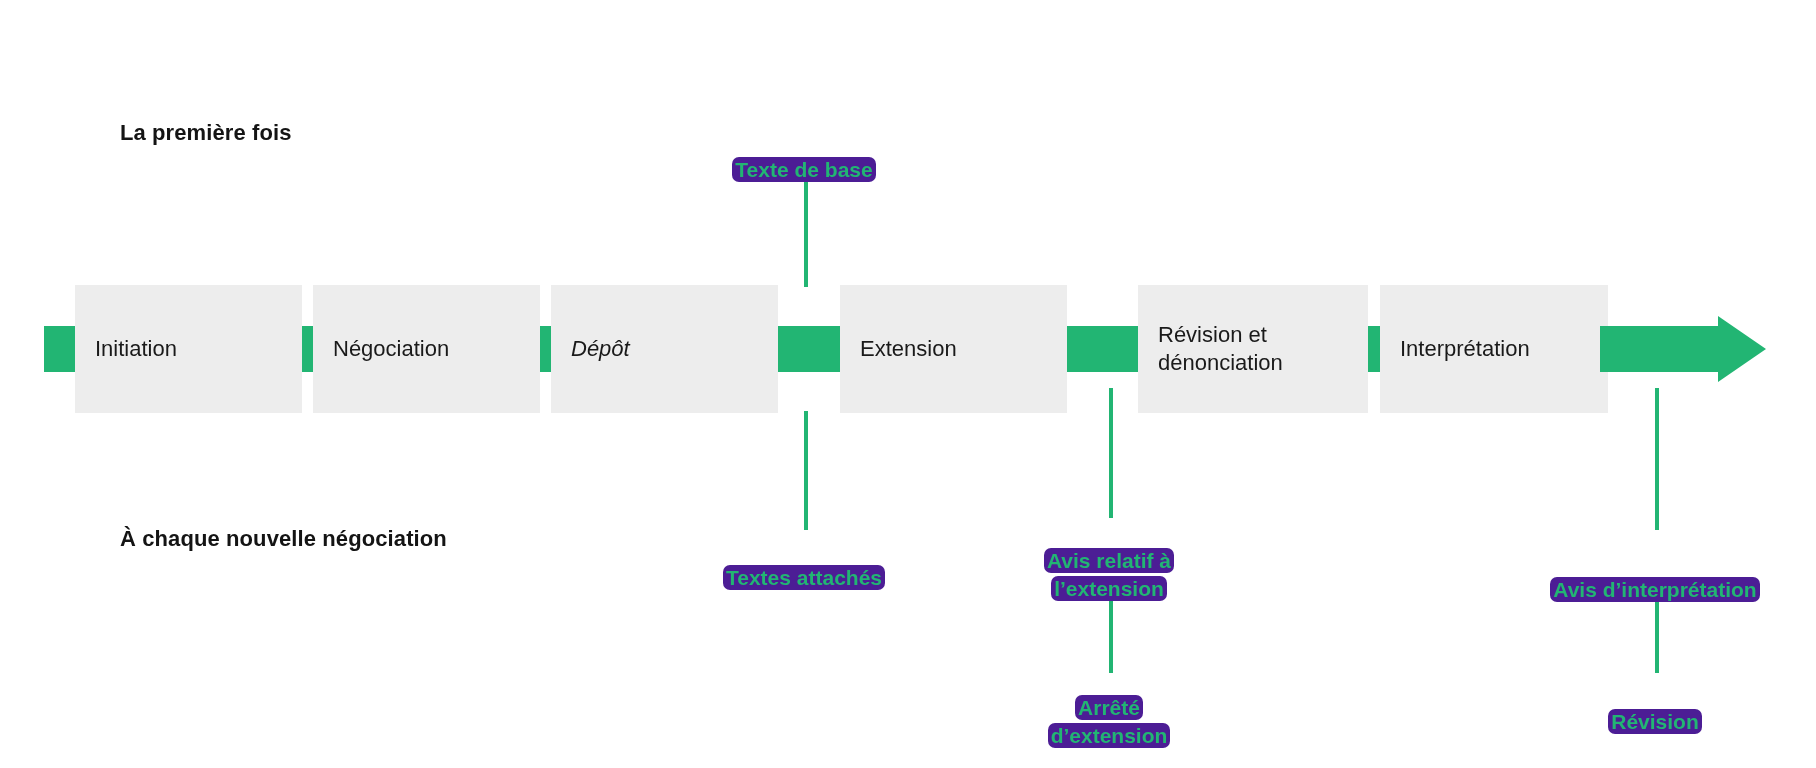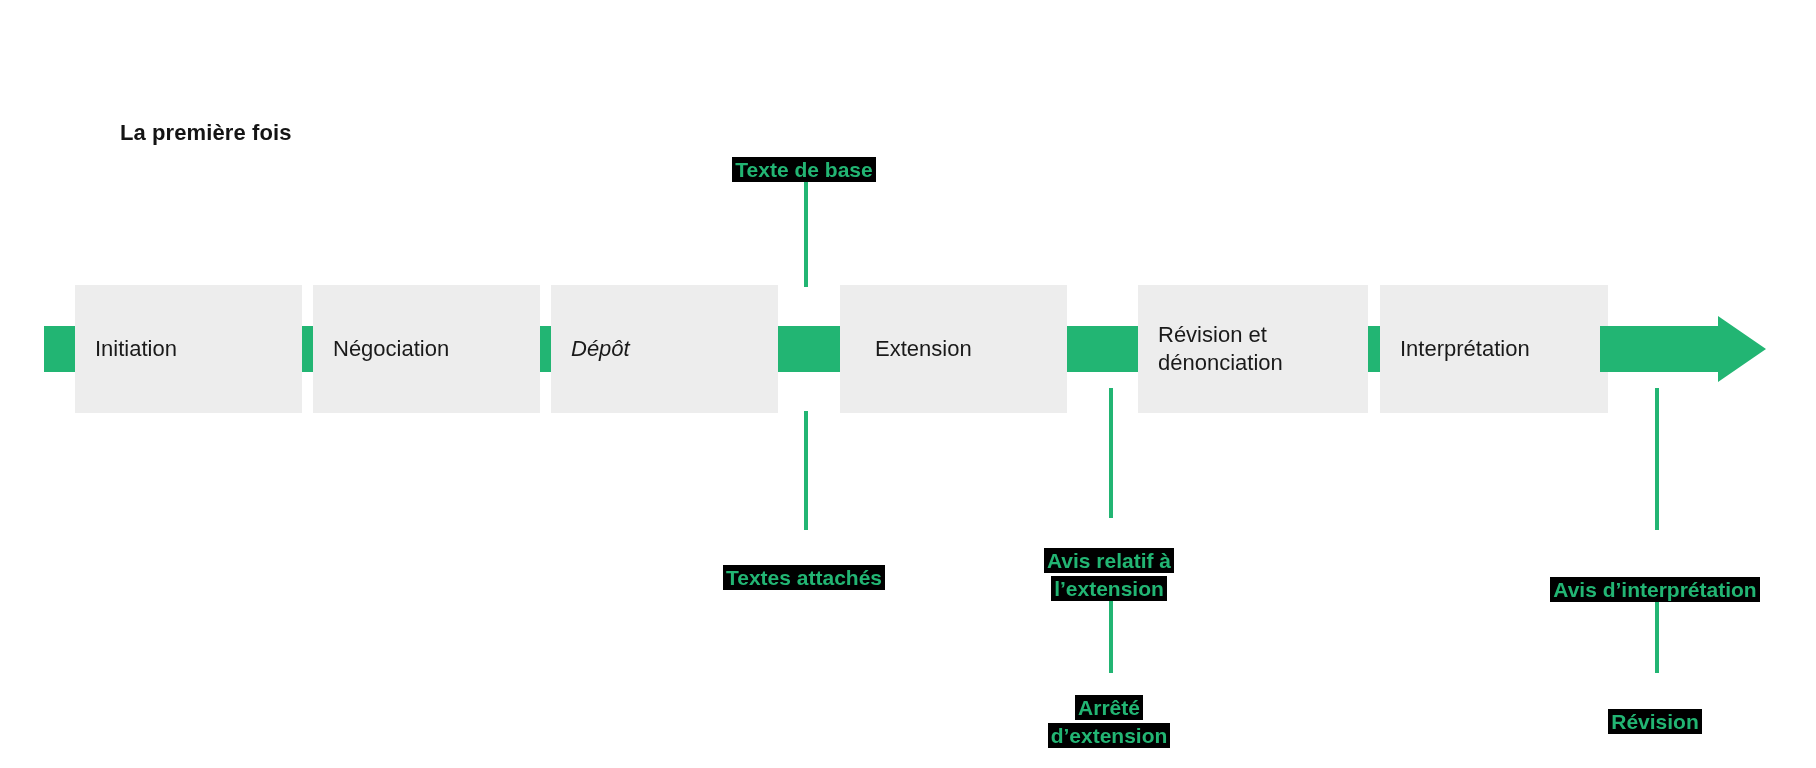--- a/index.html
+++ b/index.html
@@ -79,55 +79,57 @@
   
   .callout {
     position: absolute;
     color: #22b573;
     font-weight: bold;
     font-size: 21px;
     line-height: 1.33;
     white-space: pre-line;
   }
   .callout > span {
-    background: #000000;
+    background: #4c1d95;
     box-decoration-break: clone;
     -webkit-box-decoration-break: clone;
     padding: 1px 3px;
+    border-radius: 7px;
   }
   .callout.center { text-align: center; }
 </style>
 </head>
 <body>
 
 <div id="stage">
 
   <div class="section-heading" id="heading-first">La première fois</div>
 
+  <div class="section-heading" id="heading-each">À chaque nouvelle négociation</div>
 
   <div class="connector" style="left:44px;  width:32px;"></div>
   <div class="connector" style="left:282px; width:32px;"></div>
   <div class="connector" style="left:520px; width:32px;"></div>
   <div class="connector" style="left:768px; width:72px;"></div>
   <div class="connector" style="left:1066px; width:72px;"></div>
   <div class="connector" style="left:1358px; width:32px;"></div>
 
   <div class="stage-box" style="left:75px;  width:227px;">
     <div class="stage-label">Initiation</div>
   </div>
 
   <div class="stage-box" style="left:313px; width:227px;">
     <div class="stage-label">Négociation</div>
   </div>
 
   <div class="stage-box" style="left:551px; width:227px;font-style:italic;">
     <div class="stage-label">Dépôt</div>
   </div>
 
-  <div class="stage-box" style="left:840px; width:227px;padding-left:15px;">
+  <div class="stage-box" style="left:840px; width:227px;">
     <div class="stage-label">Extension</div>
   </div>
 
   <div class="stage-box" style="left:1138px; width:230px;">
     <div class="stage-label">Révision et
 dénonciation</div>
   </div>
 
   <div class="stage-box" style="left:1380px; width:228px;">
     <div class="stage-label">Interprétation</div>

